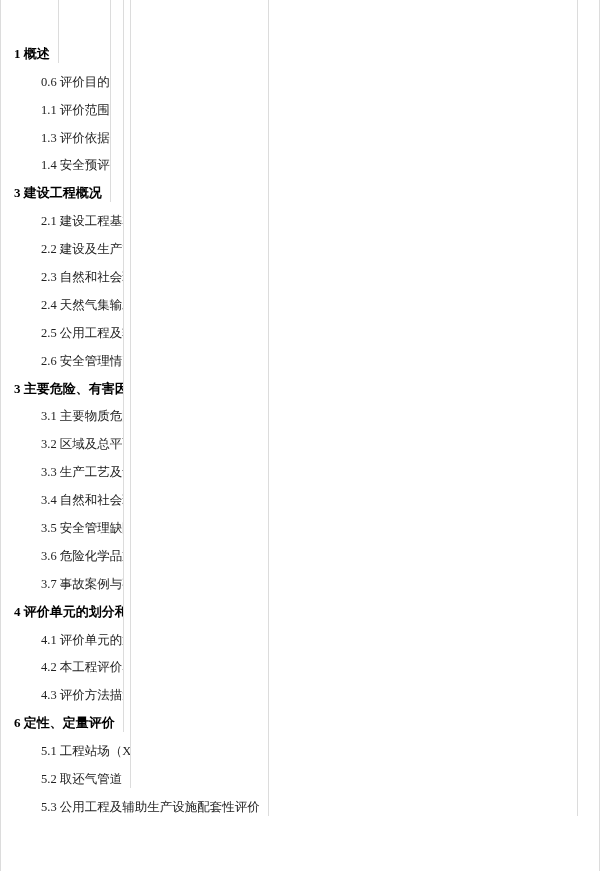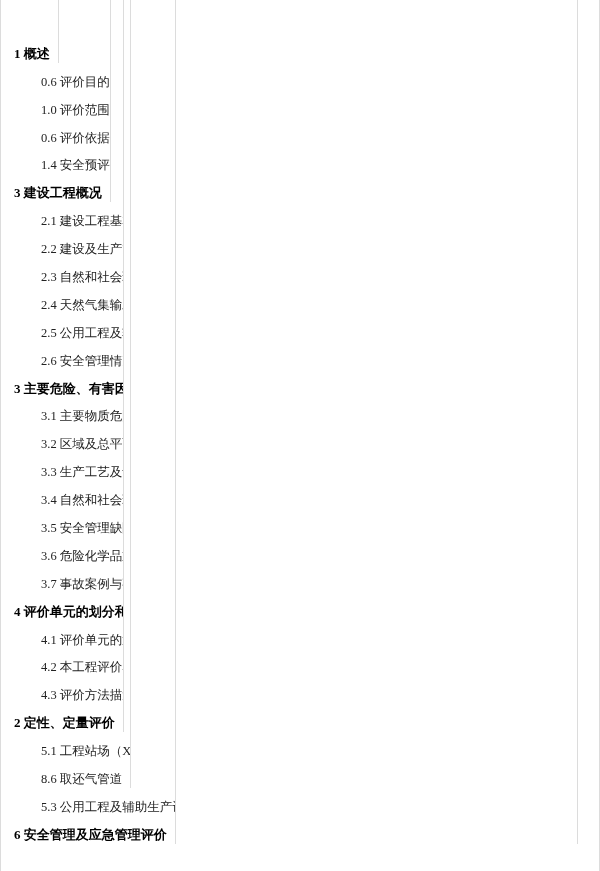--- a/index.html
+++ b/index.html
@@ -91,27 +91,27 @@
     <span class="page">1</span>
   </div>
 
   <div class="row lvl2">
     <span class="entry">0.6 评价目的</span>
     <span class="leader"></span>
     <span class="page">1</span>
   </div>
 
   <div class="row lvl2">
-    <span class="entry">1.0 评价范围</span>
-    <span class="leader"></span>
-    <span class="page">1</span>
-  </div>
-
-  <div class="row lvl2">
-    <span class="entry">0.6 评价依据</span>
+    <span class="entry">1.1 评价范围</span>
+    <span class="leader"></span>
+    <span class="page">1</span>
+  </div>
+
+  <div class="row lvl2">
+    <span class="entry">1.3 评价依据</span>
     <span class="leader"></span>
     <span class="page">1</span>
   </div>
 
   <div class="row lvl2">
     <span class="entry">1.4 安全预评价程序和工作经过</span>
     <span class="leader"></span>
     <span class="page">8</span>
   </div>
 
@@ -223,42 +223,37 @@
     <span class="page">85</span>
   </div>
 
   <div class="row lvl2">
     <span class="entry">4.3 评价方法描述</span>
     <span class="leader"></span>
     <span class="page">86</span>
   </div>
 
   <div class="row lvl1">
-    <span class="entry">2 定性、定量评价</span>
+    <span class="entry">6 定性、定量评价</span>
     <span class="leader"></span>
     <span class="page">91</span>
   </div>
 
   <div class="row lvl2">
     <span class="entry">5.1 工程站场（Xai 资源回收装置）</span>
     <span class="leader"></span>
     <span class="page">91</span>
   </div>
 
   <div class="row lvl2">
-    <span class="entry">8.6 取还气管道</span>
+    <span class="entry">5.2 取还气管道</span>
     <span class="leader"></span>
     <span class="page">100</span>
   </div>
 
   <div class="row lvl2">
     <span class="entry">5.3 公用工程及辅助生产设施配套性评价</span>
     <span class="leader"></span>
     <span class="page">111</span>
   </div>
 
-  <div class="row lvl1">
-    <span class="entry">6 安全管理及应急管理评价</span>
-    <span class="leader"></span>
-    <span class="page">120</span>
-  </div>
 </div>
 </div>
 
 </body></html>

